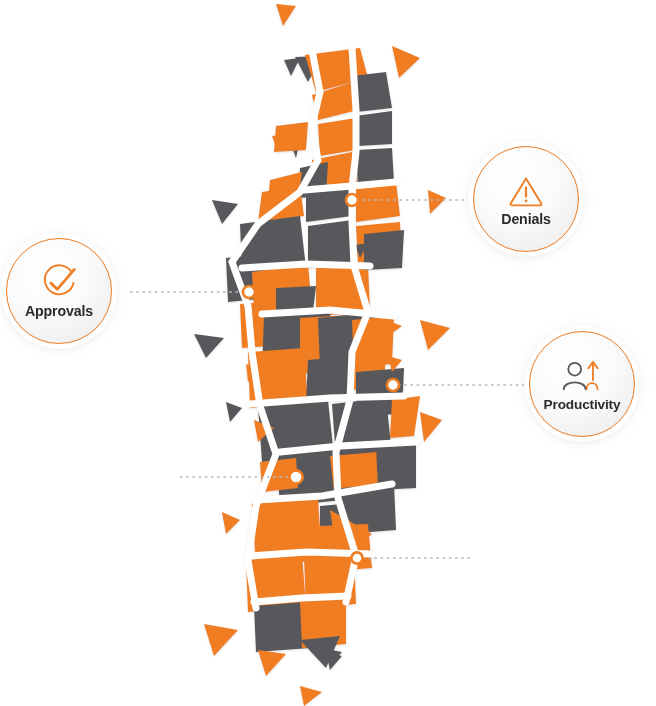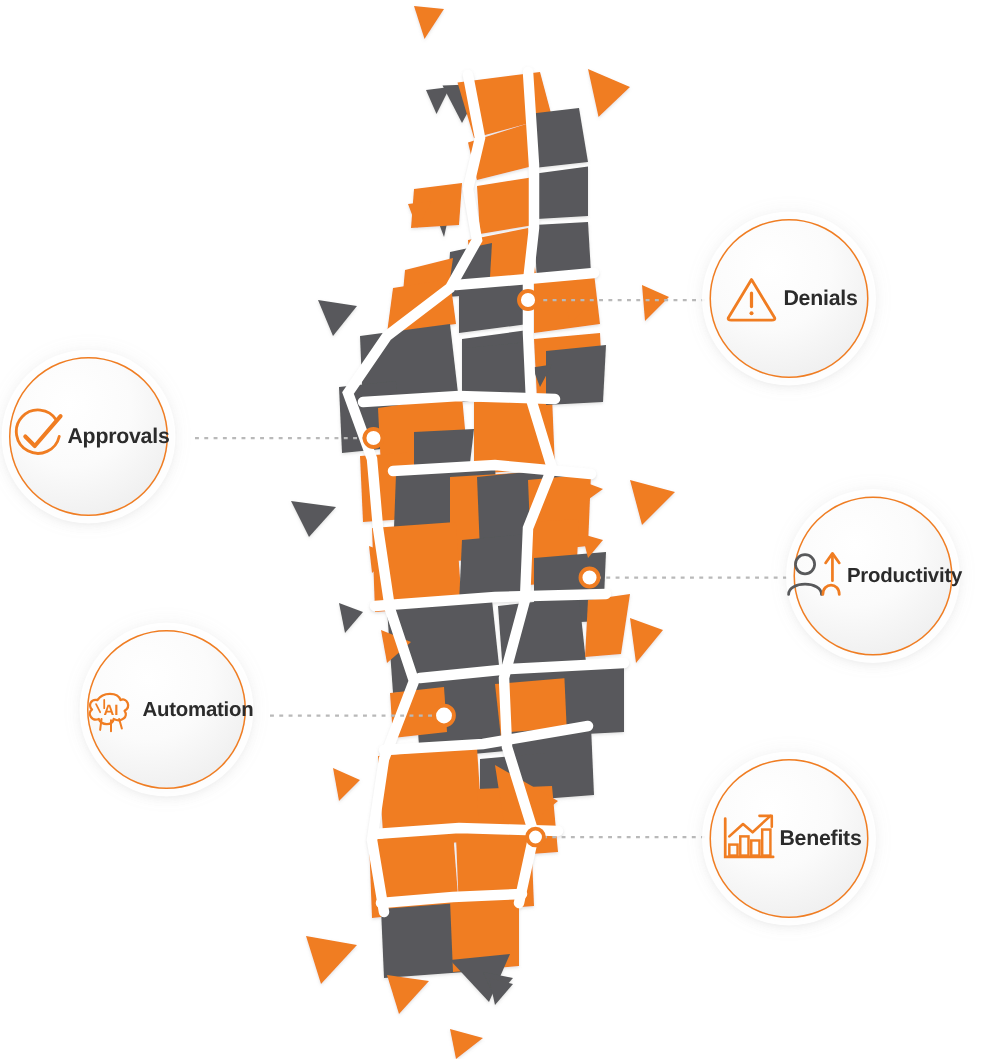--- a/index.html
+++ b/index.html
@@ -15,20 +15,21 @@
 
   
   .node{
     position:absolute;
     width:106px;height:106px;
     border-radius:50%;
     background:radial-gradient(circle at 38% 30%, #ffffff 0%, #fbfbfb 42%, #f0f0f0 78%, #e9e9e9 100%);
     border:1.6px solid #F07D22;
     box-shadow:0 0 0 5px rgba(255,255,255,0.92), 0 2px 9px rgba(120,120,120,0.28), 0 0 16px rgba(150,150,150,0.18);
     display:flex;
+    flex-direction:column;
     align-items:center;
     justify-content:center;
     box-sizing:border-box;
   }
   .node .nicon{
     width:42px;height:40px;
     display:flex;align-items:center;justify-content:center;
     margin-bottom:1px;
   }
   .node .nlabel{
@@ -185,31 +186,20 @@
   <div class="node" id="node-approvals">
     <span class="nicon">
       <svg viewBox="0 0 44 42" width="40" height="38">
         <path d="M36 9 A16 16 0 1 0 38 21" fill="none" stroke="#F07D22" stroke-width="2.1" stroke-linecap="round"></path>
         <path d="M13 21 L20 28 L39 6" fill="none" stroke="#F07D22" stroke-width="3" stroke-linecap="round" stroke-linejoin="round"></path>
       </svg>
     </span>
     <span class="nlabel">Approvals</span>
   </div>
 
-  <div class="node wide" id="node-automation">
-    <span class="nicon">
-      <svg viewBox="0 0 46 42" width="42" height="38">
-        <path d="M13 14 C8 13 6 18 9 21 C5 24 9 30 14 28 C16 33 24 33 25 28 C31 31 36 26 33 22 C38 19 35 12 30 14 C28 8 17 8 13 14 Z" fill="none" stroke="#F07D22" stroke-width="1.7" stroke-linejoin="round"></path>
-        <path d="M16 28 L15 36 M23 29 L23 37 M29 28 L31 35" fill="none" stroke="#F07D22" stroke-width="1.5" stroke-linecap="round"></path>
-        <path d="M12 17 L15 23 M18 14 L18 20" fill="none" stroke="#F07D22" stroke-width="1.3" stroke-linecap="round"></path>
-        <text x="23" y="25" font-family="Liberation Sans, sans-serif" font-size="11" font-weight="bold" fill="#F07D22" text-anchor="middle">AI</text>
-      </svg>
-    </span>
-    <span class="nlabel">Automation</span>
-  </div>
 
   <div class="node" id="node-denials">
     <span class="nicon">
       <svg viewBox="0 0 44 40" width="40" height="36">
         <path d="M22 6 L39 34 Q40 36 37 36 L7 36 Q4 36 5 34 Z" fill="none" stroke="#F07D22" stroke-width="2.1" stroke-linejoin="round"></path>
         <line x1="22" y1="16" x2="22" y2="26" stroke="#F07D22" stroke-width="2.4" stroke-linecap="round"></line>
         <circle cx="22" cy="31" r="1.5" fill="#F07D22"></circle>
       </svg>
     </span>
     <span class="nlabel">Denials</span>
@@ -221,28 +211,14 @@
         <circle cx="15" cy="12" r="7" fill="none" stroke="#58595B" stroke-width="2"></circle>
         <path d="M3 34 C3 24 27 24 27 34" fill="none" stroke="#58595B" stroke-width="2" stroke-linecap="round"></path>
         <path d="M28 34 C28 25 40 25 40 34" fill="none" stroke="#F07D22" stroke-width="2" stroke-linecap="round"></path>
         <line x1="35" y1="24" x2="35" y2="5" stroke="#F07D22" stroke-width="2" stroke-linecap="round"></line>
         <path d="M30 11 L35 4 L40 11" fill="none" stroke="#F07D22" stroke-width="2" stroke-linecap="round" stroke-linejoin="round"></path>
       </svg>
     </span>
     <span class="nlabel">Productivity</span>
   </div>
 
-  <div class="node" id="node-benefits">
-    <span class="nicon">
-      <svg viewBox="0 0 46 40" width="42" height="37">
-        <path d="M6 6 L6 34 L41 34" fill="none" stroke="#F07D22" stroke-width="2" stroke-linecap="round"></path>
-        <rect x="9" y="25" width="6" height="8" fill="none" stroke="#F07D22" stroke-width="1.8"></rect>
-        <rect x="17" y="19" width="6" height="14" fill="none" stroke="#F07D22" stroke-width="1.8"></rect>
-        <rect x="25" y="22" width="6" height="11" fill="none" stroke="#F07D22" stroke-width="1.8"></rect>
-        <rect x="33" y="14" width="6" height="19" fill="none" stroke="#F07D22" stroke-width="1.8"></rect>
-        <path d="M9 19 L19 10 L26 16 L39 4" fill="none" stroke="#F07D22" stroke-width="1.9" stroke-linecap="round" stroke-linejoin="round"></path>
-        <path d="M31 4 L40 4 L40 12" fill="none" stroke="#F07D22" stroke-width="1.9" stroke-linecap="round" stroke-linejoin="round"></path>
-      </svg>
-    </span>
-    <span class="nlabel">Benefits</span>
-  </div>
 
 </div>
 
 </body></html>

